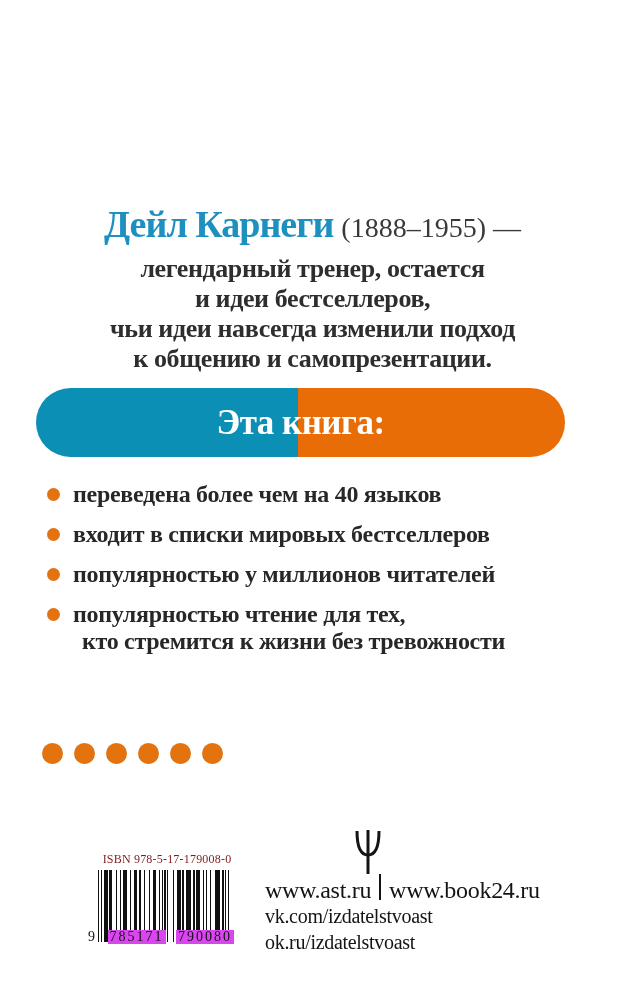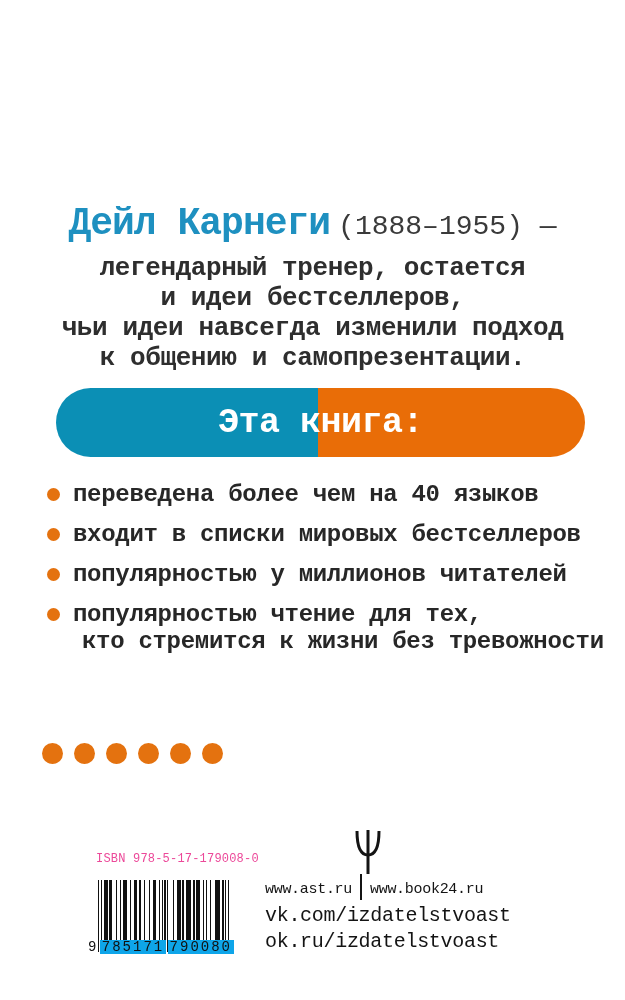--- a/index.html
+++ b/index.html
@@ -1,65 +1,65 @@
 <!DOCTYPE html>
 <html><head>
 <meta charset="utf-8">
 <style>
   html,body { margin:0; padding:0; background:#ffffff; }
   .cover {
     position:relative; width:625px; height:1000px; background:#ffffff;
-    font-family:Liberation Mono, monospace; overflow:hidden;
+    font-family:Liberation Serif, serif; overflow:hidden;
   }
 
   
   .author-block { position:absolute; top:202px; left:0; right:0; text-align:center; }
   .author-line1 { white-space:nowrap; }
   .author-name { font-size:38px; font-weight:700; color:#1e90c0; letter-spacing:-1px; }
   .author-years { font-size:28px; font-weight:400; color:#3a3a3a; margin-left:8px; }
   .author-rest { margin-top:8px; font-size:26px; font-weight:700; color:#2e2e2e;
                  line-height:30px; letter-spacing:-0.4px; }
 
   
-  .banner { position:absolute; top:388px; left:56px; width:529px; height:69px;
+  .banner { position:absolute; top:388px; left:36px; width:529px; height:69px;
             border-radius:35px; overflow:hidden; display:flex; }
   .banner-half-left  { width:49.5%; height:100%; }
   .banner-half-right { flex:1; height:100%; }
   .banner-label { position:absolute; inset:0; display:flex; align-items:center; justify-content:center;
                   color:#ffffff; font-size:35px; font-weight:700; letter-spacing:-0.5px; }
 
   
   .bullets { position:absolute; top:481px; left:47px; right:12px; list-style:none; margin:0; padding:0; }
   .bullet-item { display:flex; margin-bottom:13px; }
   .bullet-marker { width:13px; height:13px; border-radius:50%; margin:7px 13px 0 0; flex:none; }
   .bullet-text { font-size:24px; font-weight:700; color:#272727; line-height:27px; letter-spacing:-0.3px; }
   .bullet-text .line { display:block; }
   .bullet-text .line.indent { padding-left:9px; }
 
   
   .dots-row { position:absolute; top:743px; left:42px; display:flex; gap:11px; }
   .dot { width:21px; height:21px; border-radius:50%; }
 
   
   .barcode-block { position:absolute; top:852px; left:86px; width:152px; }
-  .isbn-label { font-size:12px; color:#ec4899; white-space:nowrap; text-align:center;
-                letter-spacing:0.2px; margin:0 0 14px 10px; }
+  .isbn-label { font-size:12px; color:#7f1d1d; white-space:nowrap; text-align:center;
+                letter-spacing:0.2px; margin:0 0 3px 10px; }
   .barcode { position:relative; margin-left:12px; width:132px; height:72px; }
   .bars { display:flex; height:100%; }
   .bars div { height:100%; }
   .barcode-digits { position:absolute; left:-12px; right:-4px; bottom:-2px;
                     display:flex; justify-content:space-between; font-size:14px; color:#111111; }
-  .barcode-digits span { background:#0ea5e9; padding:0 2px; letter-spacing:2px; line-height:14px; }
+  .barcode-digits span { background:#d946ef; padding:0 2px; letter-spacing:2px; line-height:14px; }
   .barcode-digits .first { background:transparent; letter-spacing:0; }
 
   
   .links-block { position:absolute; top:830px; left:265px; color:#141414; }
   .psi-logo { display:block; margin-left:85px; }
   .link-line1 { display:flex; align-items:center; margin-top:2px; }
-  .link-text { font-size:15px; line-height:24px; letter-spacing:-0.3px; white-space:nowrap; }
+  .link-text { font-size:24px; line-height:24px; letter-spacing:-0.3px; white-space:nowrap; }
   .vsep { width:2px; height:26px; background:#141414; margin:-6px 8px 0 8px; }
   .link-line2, .link-line3 { font-size:20px; line-height:24px; letter-spacing:-0.3px; margin-top:2px; }
 </style>
 </head>
 <body>
 
 <div class="cover">
 
   <div class="author-block">
     <div class="author-line1">

